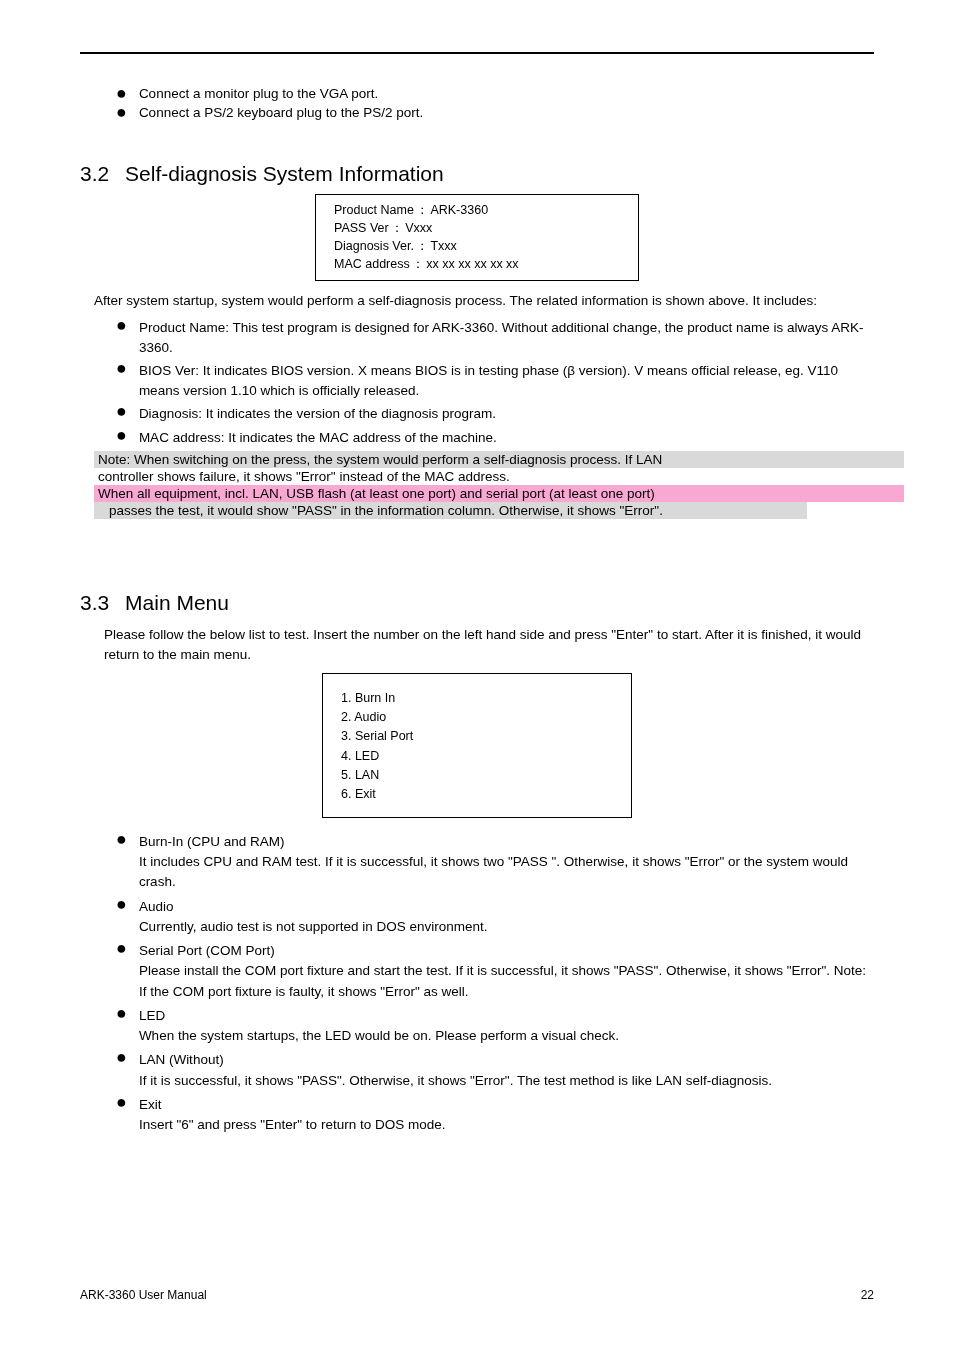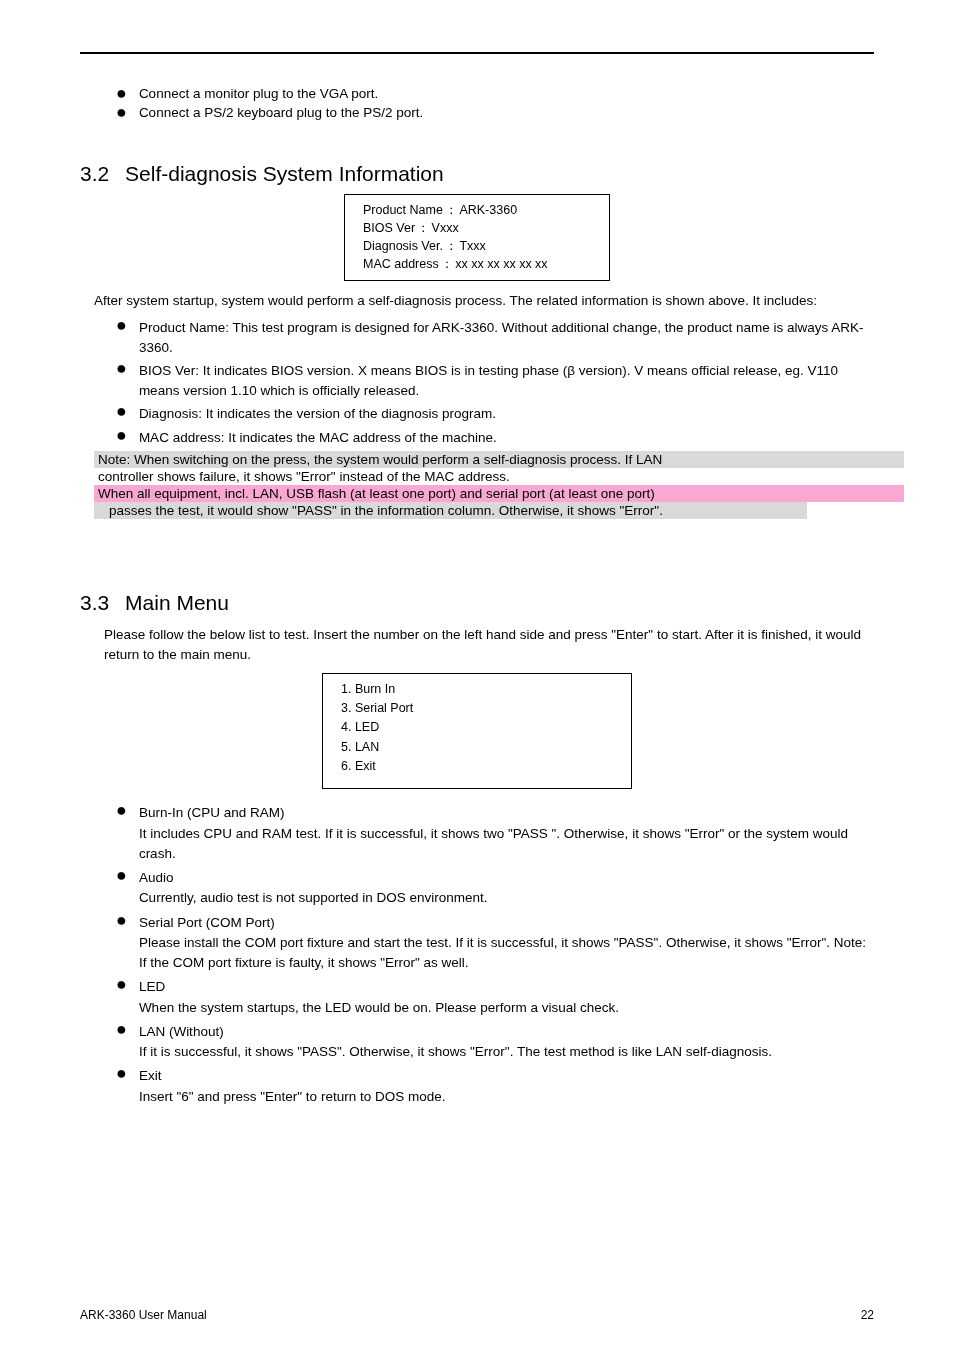--- a/index.html
+++ b/index.html
@@ -36,21 +36,21 @@
       font-family: Arial, sans-serif;
       font-size: 21px;
       font-weight: 400;
       margin-bottom: 6px;
       margin-left: 0;
       margin-top: 42px;
     }
     .heading .num { margin-right: 10px; }
     .sys-info-box {
       border: 1px solid #000;
-      width: 266px;
+      width: 324px;
       margin: 8px auto 8px auto;
       padding: 6px 18px;
       font-size: 12.5px;
       line-height: 1.45;
     }
     .sys-row { display: flex; }
     .sys-label { flex-shrink: 0; }
     .sys-colon { margin: 0 2px; }
     .para {
       margin: 10px 0 6px 14px;
@@ -90,38 +90,38 @@
     }
     .section-gap { height: 30px; }
     .menu-para {
       margin: 10px 0 6px 24px;
       line-height: 1.45;
     }
     .menu-box {
       border: 1px solid #000;
       width: 310px;
       margin: 8px auto 14px auto;
-      padding: 6px 18px 12px 18px;
+      padding: 15px 18px 12px 18px;
       font-size: 12.5px;
       line-height: 1.55;
     }
     .menu-bullets {
       margin-left: 36px;
     }
     .menu-bullets .bullet-row {
       display: flex;
       align-items: flex-start;
       margin-bottom: 4px;
       line-height: 1.5;
     }
     .menu-bullets .bullet-text { flex: 1; }
     .label-part { display: inline; }
     .footer {
       position: absolute;
-      bottom: 28px;
+      bottom: 48px;
       left: 80px;
       right: 80px;
       display: flex;
       justify-content: space-between;
       font-size: 12px;
       text-align: center;
     }
   </style>
 </head>
 <body>
@@ -144,21 +144,21 @@
   <span>Self-diagnosis System Information</span>
 </div>
 
 <div class="sys-info-box">
   <div class="sys-row">
     <span class="sys-label">Product Name</span>
     <span class="sys-colon">：</span>
     <span>ARK-3360</span>
   </div>
   <div class="sys-row">
-    <span class="sys-label">BIOS Ver</span>
+    <span class="sys-label">PASS Ver</span>
     <span class="sys-colon">：</span>
     <span>Vxxx</span>
   </div>
   <div class="sys-row">
     <span class="sys-label">Diagnosis Ver.</span>
     <span class="sys-colon">：</span>
     <span>Txxx</span>
   </div>
   <div class="sys-row">
     <span class="sys-label">MAC address</span>
@@ -199,20 +199,21 @@
 
 <div class="heading">
   <span class="num">3.3</span>
   <span>Main Menu</span>
 </div>
 
 <div class="menu-para">Please follow the below list to test. Insert the number on the left hand side and press "Enter" to start. After it is finished, it would return to the main menu.</div>
 
 <div class="menu-box">
   <div>1. Burn In</div>
+  <div>2. Audio</div>
   <div>3. Serial Port</div>
   <div>4. LED</div>
   <div>5. LAN</div>
   <div>6. Exit</div>
 </div>
 
 <div class="menu-bullets">
   <div class="bullet-row">
     <span class="bullet-dot">●</span>
     <span class="bullet-text">

